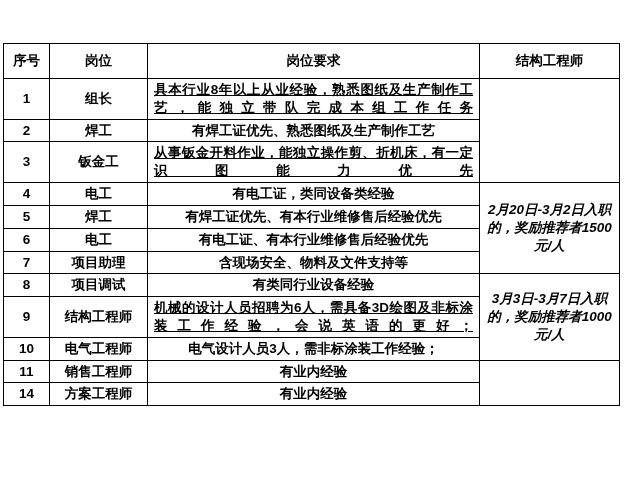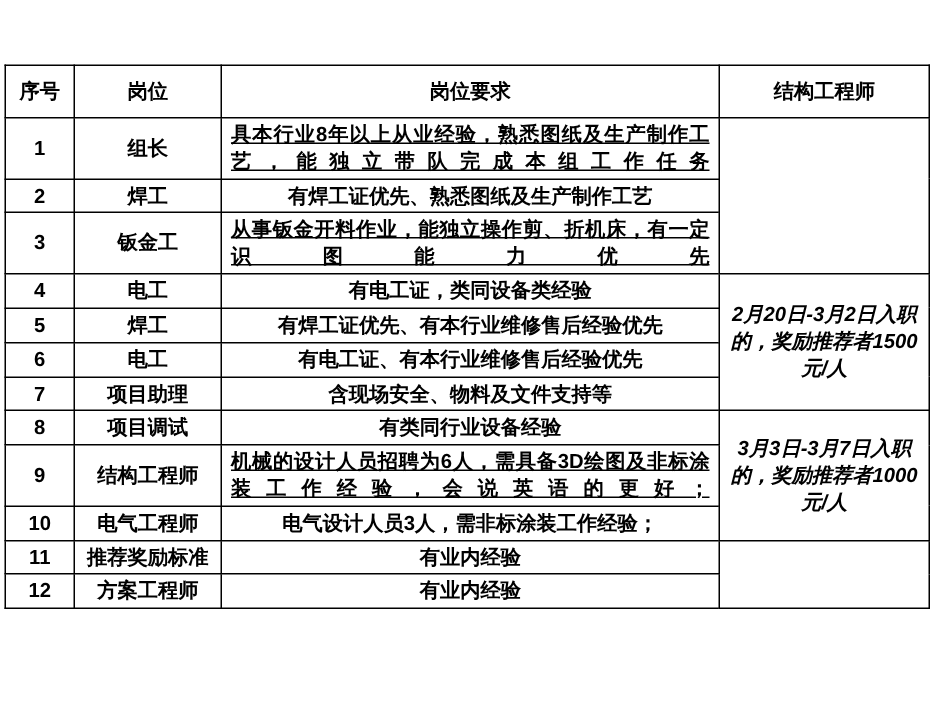--- a/index.html
+++ b/index.html
@@ -139,24 +139,24 @@
         <td>结构工程师</td>
         <td class="req-cell just">机械的设计人员招聘为6人，需具备3D绘图及非标涂装工作经验，会说英语的更好；</td>
       </tr>
       <tr>
         <td>10</td>
         <td>电气工程师</td>
         <td class="req-cell">电气设计人员3人，需非标涂装工作经验；</td>
       </tr>
       <tr>
         <td>11</td>
-        <td>推荐奖励标准</td>
+        <td>销售工程师</td>
         <td class="req-cell">有业内经验</td>
         <td class="bonus-blank" rowspan="2"></td>
       </tr>
       <tr>
-        <td>12</td>
+        <td>14</td>
         <td>方案工程师</td>
         <td class="req-cell">有业内经验</td>
       </tr>
     </tbody>
   </table>
 </div>
 
 </body></html>

